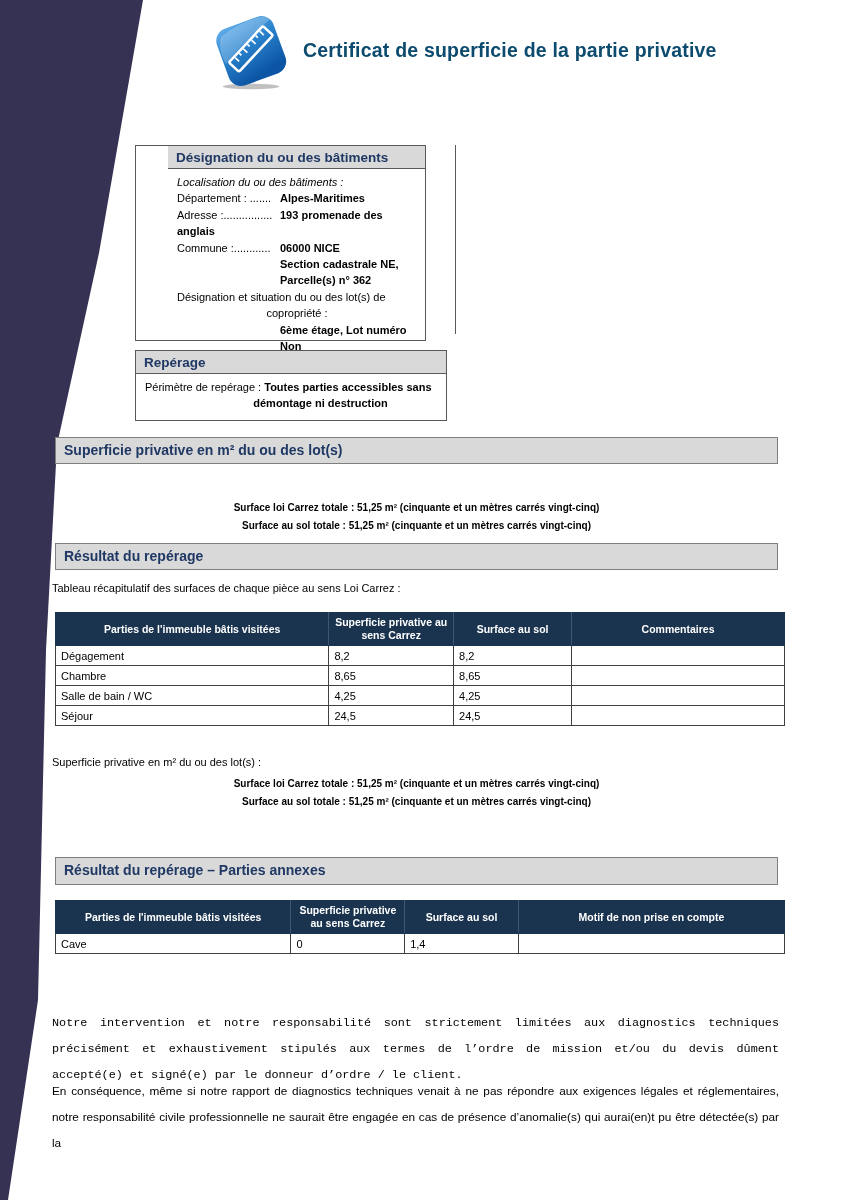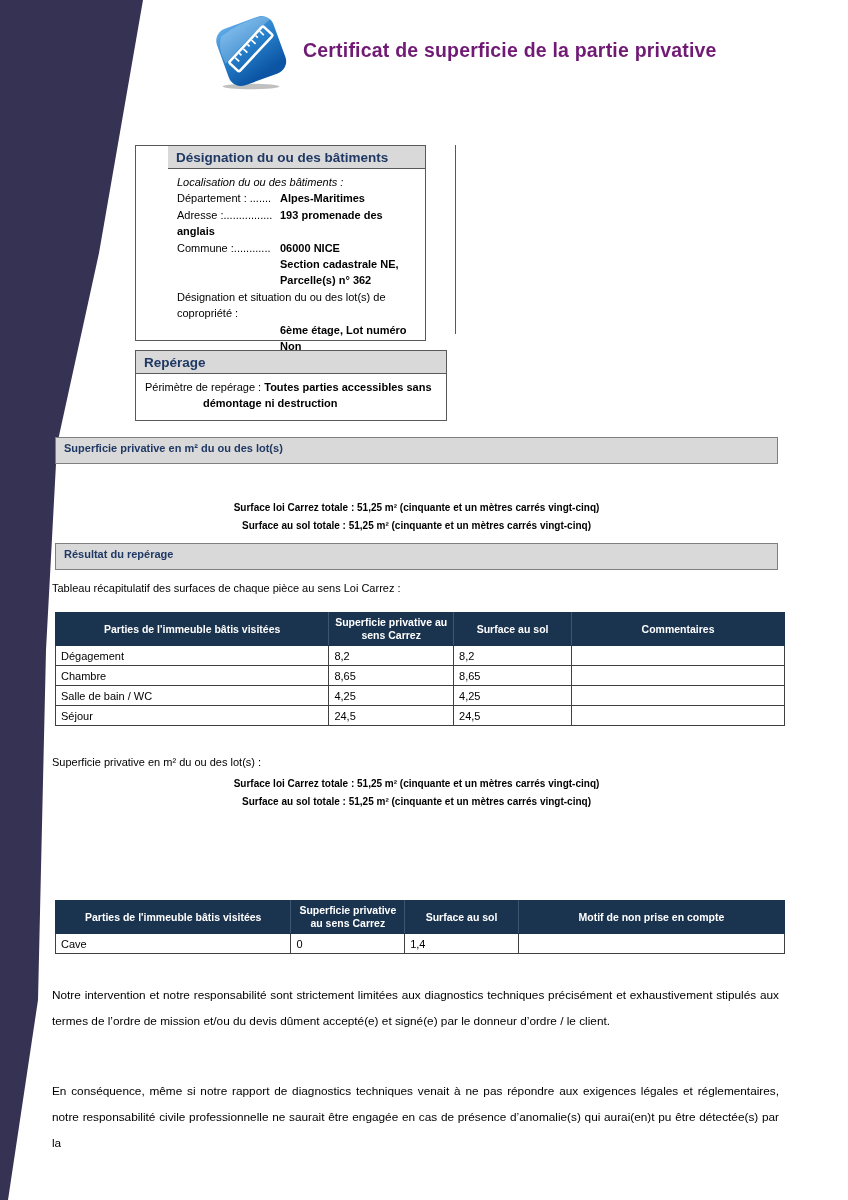--- a/index.html
+++ b/index.html
@@ -4,40 +4,40 @@
 <style>
   html,body{margin:0;padding:0;background:#e8e8e8;}
   .page{position:relative;width:848px;height:1200px;background:#ffffff;overflow:hidden;
         font-family:"Liberation Sans",sans-serif;color:#000;margin:0 auto;}
   .stripe-svg{position:absolute;left:0;top:0;z-index:1;}
   .content{position:absolute;inset:0;z-index:2;}
 
   
   .logo{position:absolute;left:208px;top:10px;width:86px;height:86px;}
   .page-title{position:absolute;left:303px;top:39px;width:520px;
-              font-size:19.5px;font-weight:bold;color:#701a75;letter-spacing:.2px;}
+              font-size:19.5px;font-weight:bold;color:#0c4a6e;letter-spacing:.2px;}
 
   
   .info-box{position:absolute;border:1.6px solid #595959;background:#fff;box-sizing:border-box;}
   .info-box .box-header{background:#d9d9d9;border-bottom:1.6px solid #595959;
       padding:4px 8px 3px 8px;font-size:13.5px;font-weight:bold;color:#1f3864;}
   .info-box .box-body{padding:5px 8px 4px 9px;font-size:11px;line-height:16.4px;}
   #designation-box{left:135px;top:145px;width:291px;height:196px;padding-left:32px;}
   #reperage-box{left:135px;top:350px;width:312px;height:71px;}
   .lbl{display:inline-block;width:103px;white-space:nowrap;overflow:hidden;vertical-align:bottom;}
   .ind{margin-left:103px;font-weight:bold;}
-  .ctr{text-align:left;}
+  .ctr{text-align:center;}
   .it{font-style:italic;}
   .b{font-weight:bold;}
   .col-divider{position:absolute;left:455px;top:145px;width:1px;height:189px;background:#595959;}
 
   
   .banner{position:absolute;left:55px;width:723px;height:27px;box-sizing:border-box;
       background:#d9d9d9;border:1.6px solid #7f7f7f;
-      font-size:11px;font-weight:bold;color:#1f3864;
+      font-size:14px;font-weight:bold;color:#1f3864;
       padding:4px 0 0 8px;}
   #banner-superficie{top:437px;}
   #banner-resultat{top:543px;}
   #banner-annexes{top:857px;height:28px;}
 
   .totals{position:absolute;left:55px;width:723px;text-align:center;
       font-size:10px;font-weight:bold;line-height:17.5px;}
   #totals-1{top:499px;}
   #totals-2{top:775px;}
 
@@ -53,21 +53,21 @@
   .data-table th{background:#1a334f;color:#ffffff;font-weight:bold;font-size:10.5px;
       text-align:center;vertical-align:middle;padding:3px 4px;border:1px solid #1a334f;
       border-right:1px solid #3d5671;line-height:13px;}
   .data-table th:last-child{border-right:1px solid #1a334f;}
   .data-table td{border:1px solid #404040;padding:2px 5px;height:15px;background:#fff;}
   .data-table td.c{text-align:left;}
 
   
   .footer-par{position:absolute;left:52px;width:727px;font-size:11.8px;line-height:26px;
       text-align:justify;}
-  #footer-par-1{top:982px;}
+  #footer-par-1{top:1010px;font-family:Liberation Mono, monospace;}
   #footer-par-2{top:1078px;}
 </style>
 </head>
 <body>
 
 <div class="page">
 
   <svg class="stripe-svg" width="848" height="1200" viewBox="0 0 848 1200">
     <polygon points="0,0 143,0 99,253 57,445 46,650 38,1000 8,1200 0,1200" fill="#363253"></polygon>
   </svg>
@@ -181,20 +181,21 @@
       </tbody>
     </table>
 
     <div class="plain-line" id="superficie-line">Superficie privative en m² du ou des lot(s) :</div>
 
     <div class="totals" id="totals-2">
       <div>Surface loi Carrez totale : 51,25 m² (cinquante et un mètres carrés vingt-cinq)</div>
       <div>Surface au sol totale : 51,25 m² (cinquante et un mètres carrés vingt-cinq)</div>
     </div>
 
+    <div class="banner" id="banner-annexes">Résultat du repérage – Parties annexes</div>
 
     <table class="data-table" id="annexes-table">
       <colgroup>
           <col style="width:32.3%">
           <col style="width:15.6%">
           <col style="width:15.6%">
           <col style="width:36.5%">
         </colgroup>
       <thead>
         <tr>

